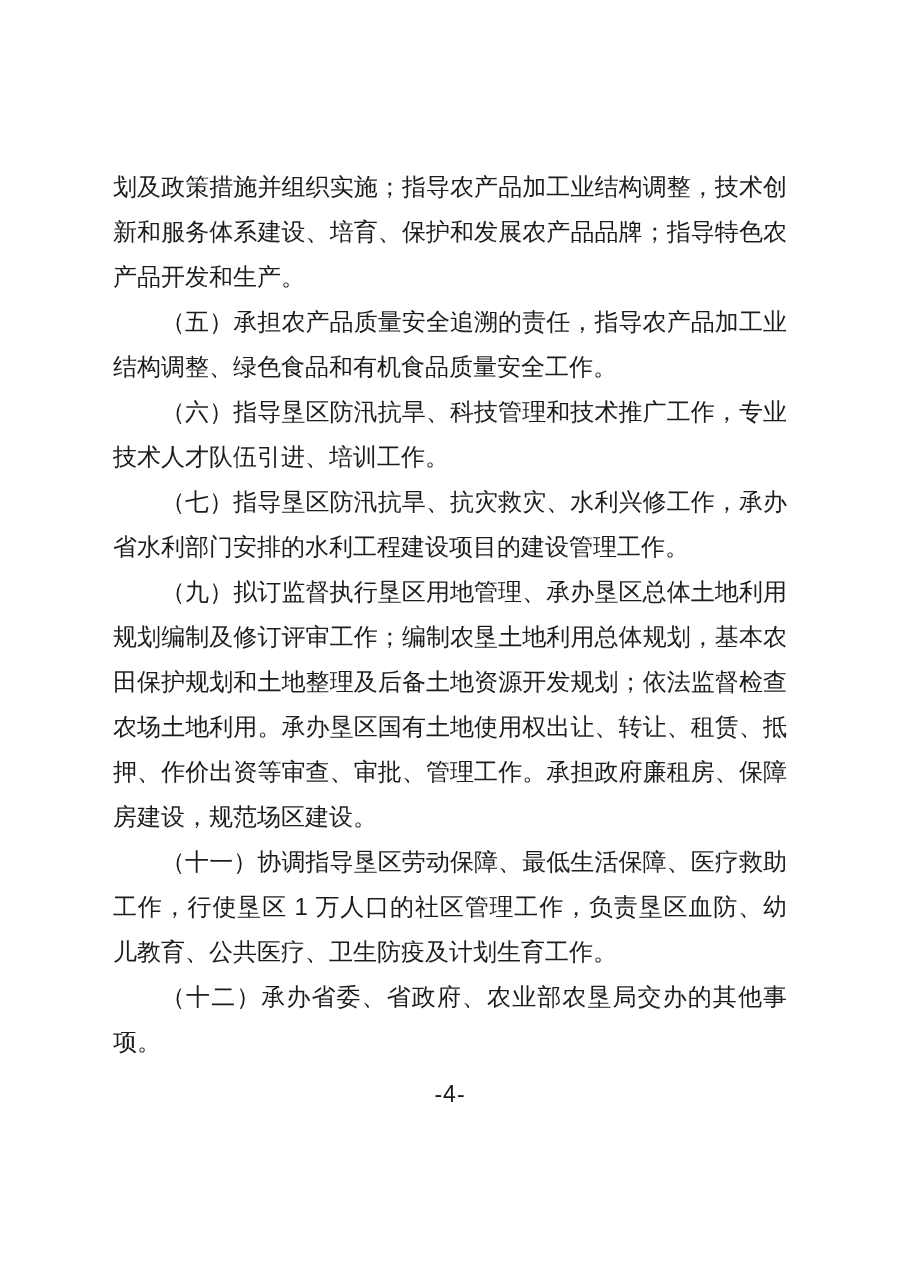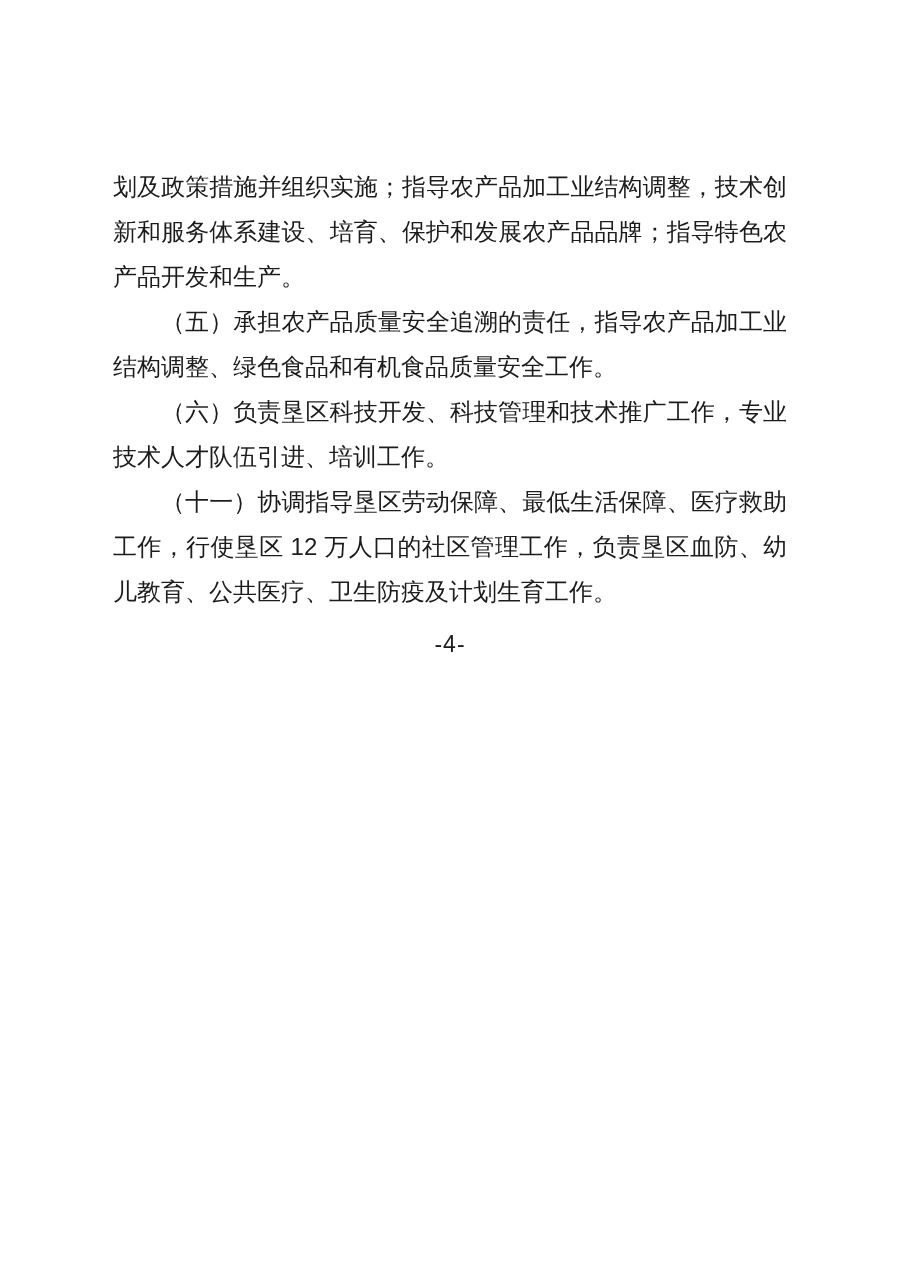--- a/index.html
+++ b/index.html
@@ -40,17 +40,20 @@
     letter-spacing: 1px;
   }
 </style>
 </head>
 <body>
 
 <div class="page">
   <div class="body-text">
     <p class="para">划及政策措施并组织实施；指导农产品加工业结构调整，技术创新和服务体系建设、培育、保护和发展农产品品牌；指导特色农产品开发和生产。</p>
     <p class="para indent">（五）承担农产品质量安全追溯的责任，指导农产品加工业结构调整、绿色食品和有机食品质量安全工作。</p>
-    <p class="para indent">（六）负责垦区科技开发、科技管理和技术推广工作，专业技术人才队伍引进、培训工作。</p>
-    <p class="para indent">（十一）协调指导垦区劳动保障、最低生活保障、医疗救助工作，行使垦区 12 万人口的社区管理工作，负责垦区血防、幼儿教育、公共医疗、卫生防疫及计划生育工作。</p>
+    <p class="para indent">（六）指导垦区防汛抗旱、科技管理和技术推广工作，专业技术人才队伍引进、培训工作。</p>
+    <p class="para indent">（七）指导垦区防汛抗旱、抗灾救灾、水利兴修工作，承办省水利部门安排的水利工程建设项目的建设管理工作。</p>
+    <p class="para indent">（九）拟订监督执行垦区用地管理、承办垦区总体土地利用规划编制及修订评审工作；编制农垦土地利用总体规划，基本农田保护规划和土地整理及后备土地资源开发规划；依法监督检查农场土地利用。承办垦区国有土地使用权出让、转让、租赁、抵押、作价出资等审查、审批、管理工作。承担政府廉租房、保障房建设，规范场区建设。</p>
+    <p class="para indent">（十一）协调指导垦区劳动保障、最低生活保障、医疗救助工作，行使垦区 1 万人口的社区管理工作，负责垦区血防、幼儿教育、公共医疗、卫生防疫及计划生育工作。</p>
+    <p class="para indent">（十二）承办省委、省政府、农业部农垦局交办的其他事项。</p>
   </div>
   <div class="footer">-4-</div>
 </div>
 
 </body></html>

